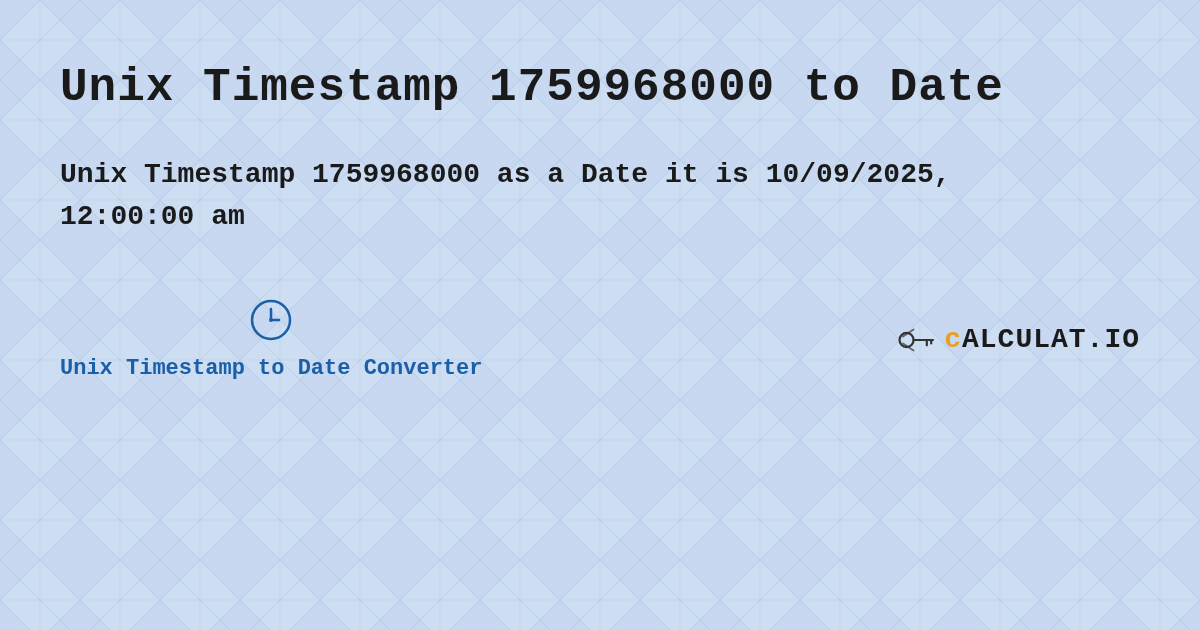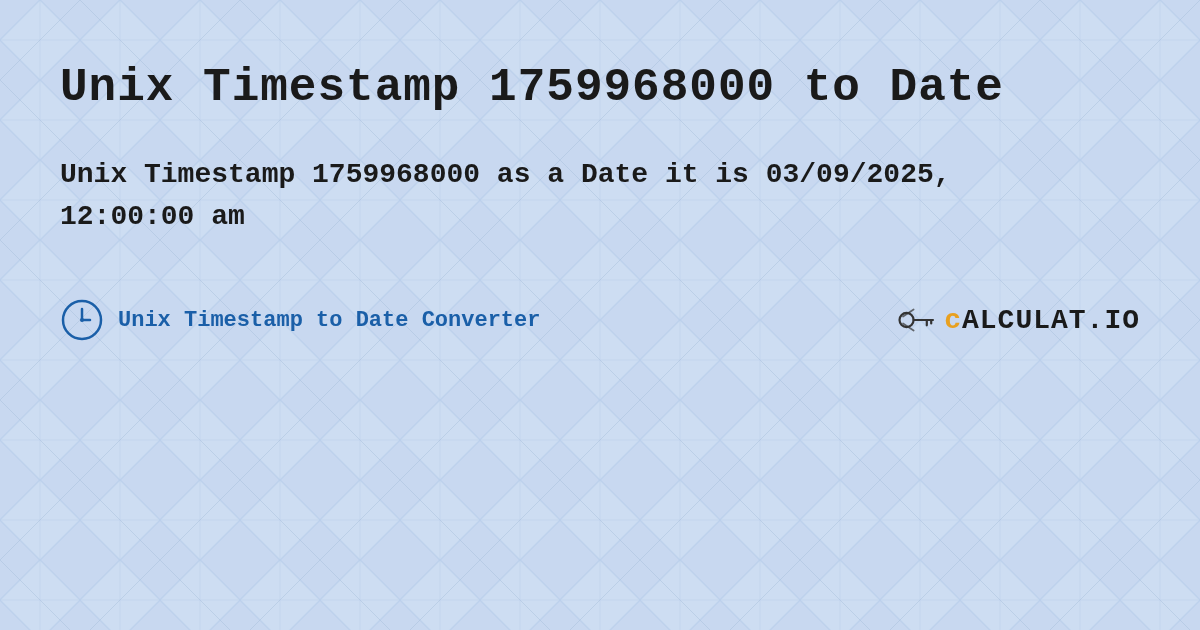--- a/index.html
+++ b/index.html
@@ -65,20 +65,21 @@
       display: flex;
       align-items: center;
       justify-content: space-between;
       margin-top: 20px;
     }
 
     .footer-left {
       display: flex;
       align-items: center;
       gap: 14px;
+      flex-direction: column;
     }
 
     .clock-icon {
       width: 44px;
       height: 44px;
       flex-shrink: 0;
     }
 
     .footer-label {
       font-size: 22px;
@@ -133,21 +134,21 @@
   <rect width="1200" height="630" fill="#c8d8f0"></rect>
   <rect width="1200" height="630" fill="url(#diamonds)"></rect>
   <rect width="1200" height="630" fill="url(#diamonds2)"></rect>
 </svg>
 
 <div class="content">
 
   <h1 class="main-title">Unix Timestamp 1759968000 to Date</h1>
 
 
-  <div class="result-section">Unix Timestamp 1759968000 as a Date it is 03/09/2025, 12:00:00 am</div>
+  <div class="result-section">Unix Timestamp 1759968000 as a Date it is 10/09/2025, 12:00:00 am</div>
 
   <div class="footer">
     <div class="footer-left">
 
       <svg class="clock-icon" viewBox="0 0 44 44" xmlns="http://www.w3.org/2000/svg">
         <circle cx="22" cy="22" r="19" fill="none" stroke="#1a5fa8" stroke-width="2.5"></circle>
         <line x1="22" y1="22" x2="22" y2="11" stroke="#1a5fa8" stroke-width="2.5" stroke-linecap="round"></line>
         <line x1="22" y1="22" x2="30" y2="22" stroke="#1a5fa8" stroke-width="2.5" stroke-linecap="round"></line>
         <circle cx="22" cy="22" r="2" fill="#1a5fa8"></circle>
       </svg>

